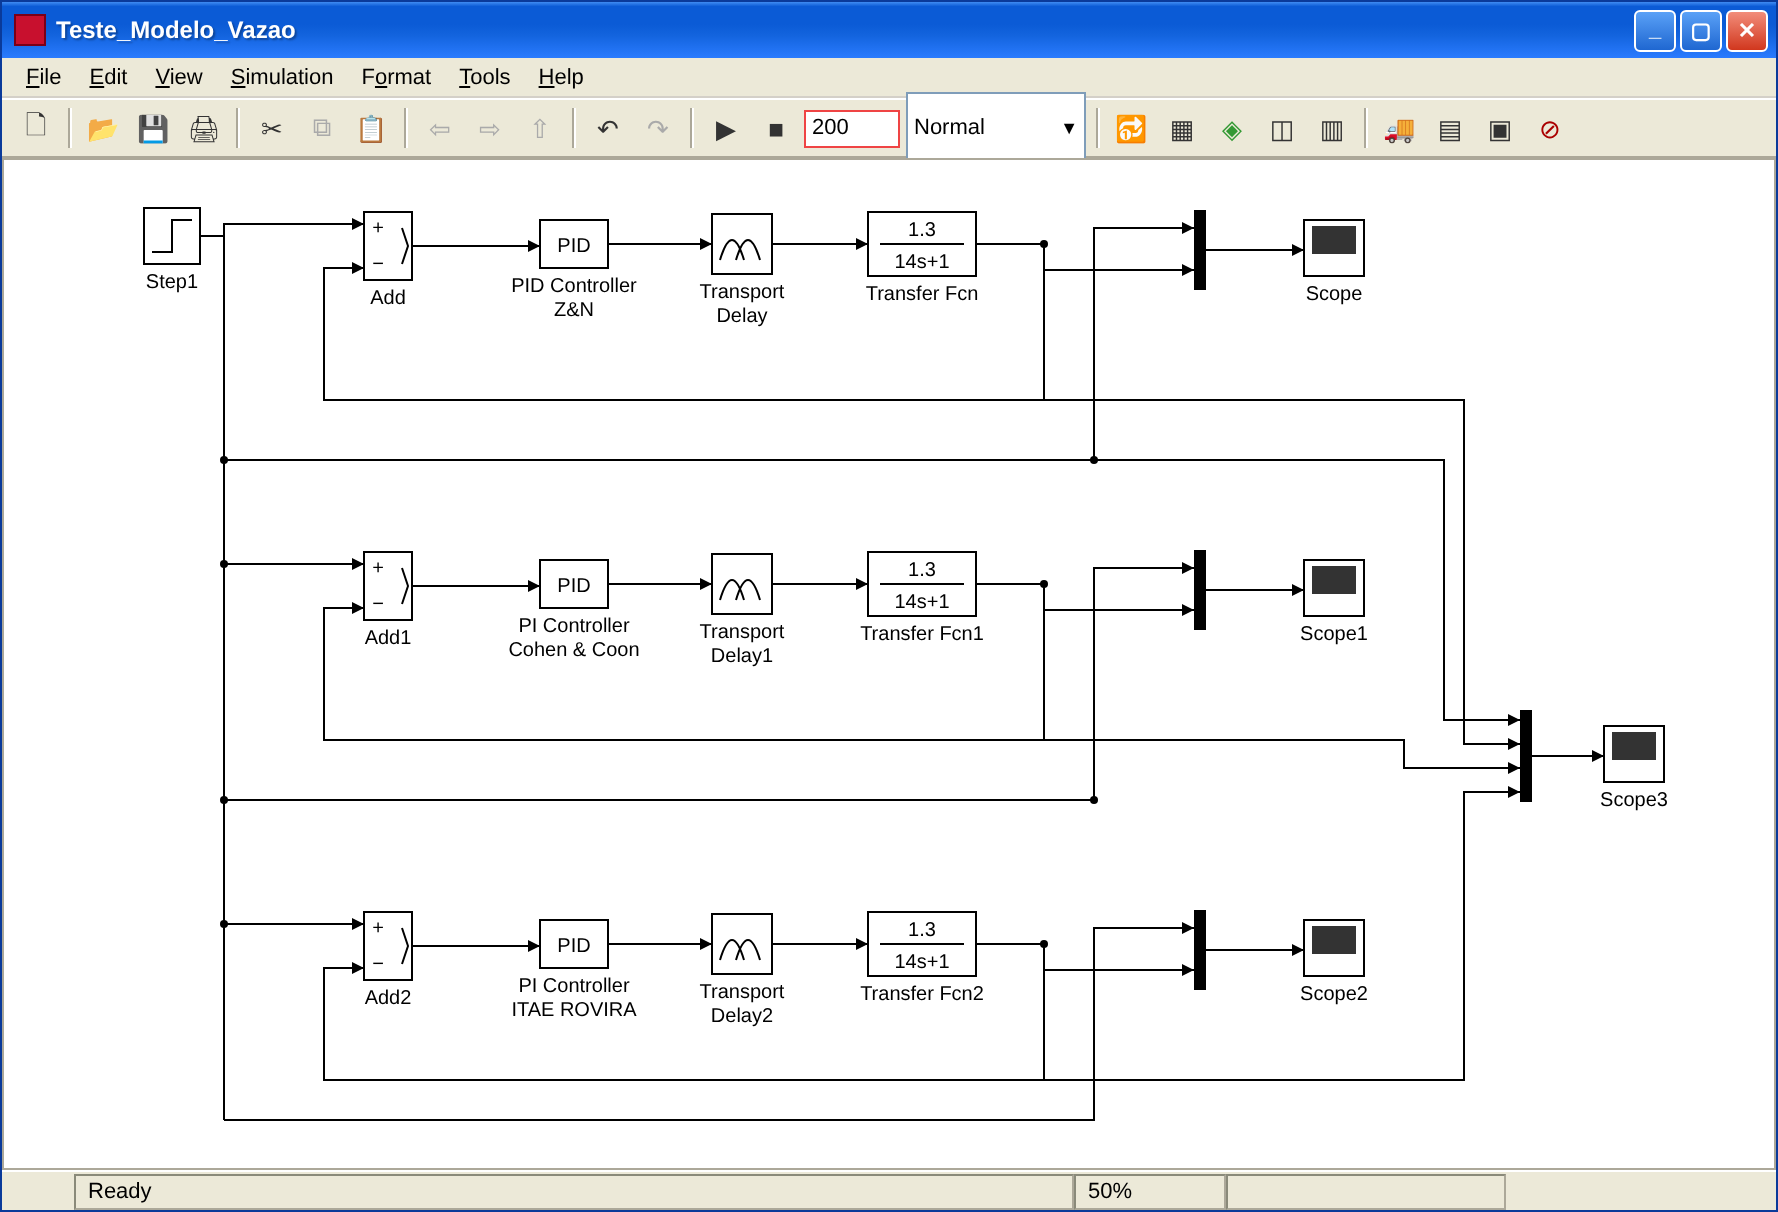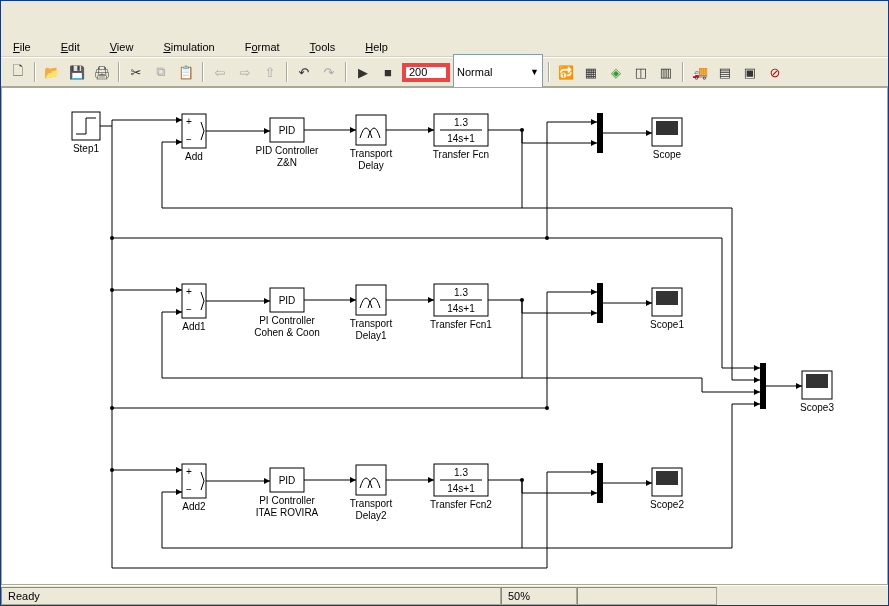--- a/index.html
+++ b/index.html
@@ -50,23 +50,22 @@
     font-weight: bold;
   }
   .winbtn.min, .winbtn.max { background: linear-gradient(#5aa1f7,#1f67d1); }
   .winbtn.close { background: linear-gradient(#f28d7a,#d1371e); }
   .menubar {
     height: 20px;
     background: #ece9d8;
     display: flex;
     align-items: center;
     padding: 0 6px;
-    gap: 18px;
+    gap: 2px;
     border-bottom: 1px solid #d4d0c8;
-    margin-top: 36px;
   }
   .menuitem {
     padding: 2px 6px;
     cursor: default;
   }
   .menuitem .ul { text-decoration: underline; }
   .toolbar {
     height: 30px;
     background: #ece9d8;
     display: flex;
@@ -79,21 +78,21 @@
   .tbtn {
     width: 22px; height: 22px;
     display: flex; align-items: center; justify-content: center;
     font-size: 13px;
     color: #333;
   }
   .tbtn.disabled { color: #aaa; }
   .tsep { width: 2px; height: 20px; border-left: 1px solid #aca899; border-right: 1px solid #fff; margin: 0 2px; }
   .simtime {
     width: 48px; height: 19px;
-    border: 4px solid #ef4444;
+    border: 1px solid #ef4444;
     background: #fff;
     padding: 1px 3px;
     font-size: 11px;
   }
   .simmode {
     width: 90px; height: 36px;
     border: 1px solid #7f9db9;
     background: #fff;
     display: flex; align-items: center;
     padding: 0 3px;
@@ -138,36 +137,46 @@
   .muxbar { fill: #000; }
   .scopebody { fill: #fff; stroke: #000; }
   .scopescreen { fill: #333; }
   .statusbar {
     height: 20px;
     background: #ece9d8;
     border-top: 1px solid #fff;
     display: flex;
     align-items: center;
     font-size: 11px;
+    padding-left: 36px;
   }
   .statusbar .cell {
     border: 1px solid #aca899;
     border-top-color: #8a8a7a;
     border-left-color: #8a8a7a;
     height: 18px;
     padding: 1px 6px;
     display: flex; align-items: center;
     background: #ece9d8;
   }
 </style>
 </head>
 <body>
 
 <div class="window">
 
+  <div class="titlebar">
+    <div class="appicon"></div>
+    <div class="title">Teste_Modelo_Vazao</div>
+    <div class="winbtns">
+      <div class="winbtn min">_</div>
+      <div class="winbtn max">▢</div>
+      <div class="winbtn close">✕</div>
+    </div>
+  </div>
 
   <div class="menubar">
     <div class="menuitem"><span class="ul">F</span><span>ile</span></div>
     <div class="menuitem"><span class="ul">E</span>dit</div>
     <div class="menuitem"><span class="ul">V</span>iew</div>
     <div class="menuitem"><span class="ul">S</span>imulation</div>
     <div class="menuitem">F<span class="ul">o</span>rmat</div>
     <div class="menuitem"><span class="ul">T</span>ools</div>
     <div class="menuitem"><span class="ul">H</span>elp</div>
   </div>

